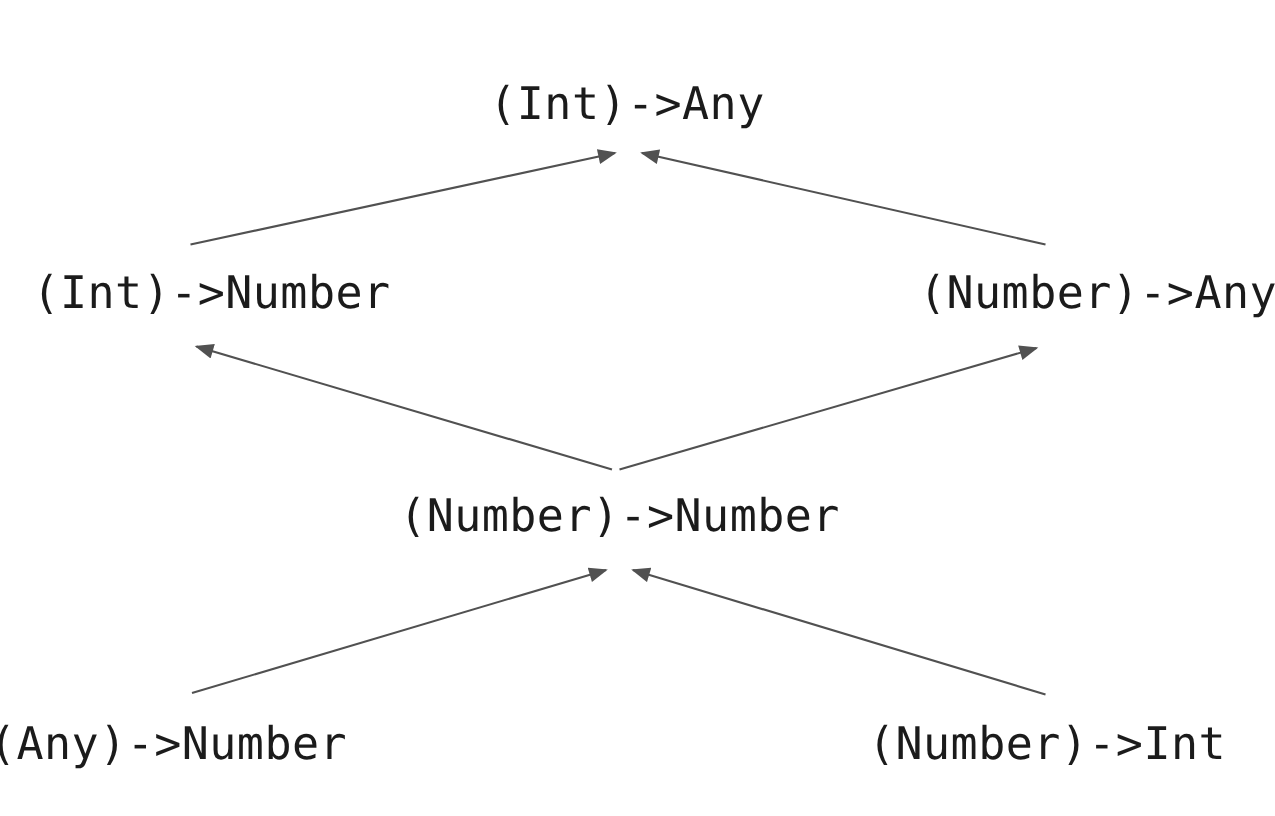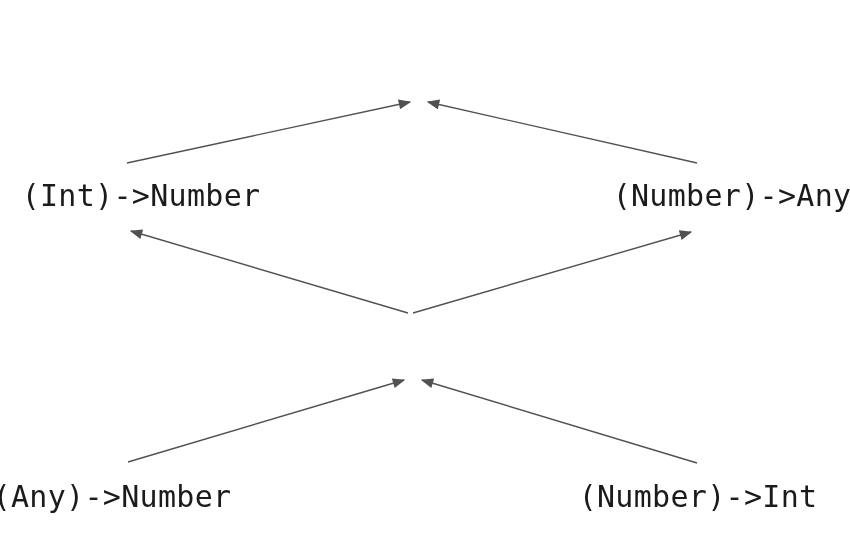--- a/index.html
+++ b/index.html
@@ -54,18 +54,20 @@
     </defs>
 
   <line x1="127" y1="163" x2="410" y2="102" marker-end="url(#arrowhead)"></line>
       <line x1="697" y1="163" x2="428" y2="102" marker-end="url(#arrowhead)"></line>
       <line x1="408" y1="313" x2="131" y2="231" marker-end="url(#arrowhead)"></line>
       <line x1="413" y1="313" x2="691" y2="232" marker-end="url(#arrowhead)"></line>
       <line x1="128" y1="462" x2="404" y2="380" marker-end="url(#arrowhead)"></line>
       <line x1="697" y1="463" x2="422" y2="380" marker-end="url(#arrowhead)"></line>
     </svg>
 
+  <div class="node" style="left: 418px; top: 70px;">(Int)-&gt;Any</div>
   <div class="node" style="left: 141px; top: 196px;">(Int)-&gt;Number</div>
   <div class="node" style="left: 732px; top: 196px;">(Number)-&gt;Any</div>
+  <div class="node" style="left: 413px; top: 345px;">(Number)-&gt;Number</div>
   <div class="node" style="left: 112px; top: 497px;">(Any)-&gt;Number</div>
   <div class="node" style="left: 698px; top: 497px;">(Number)-&gt;Int</div>
 
 </div>
 
 </body></html>

